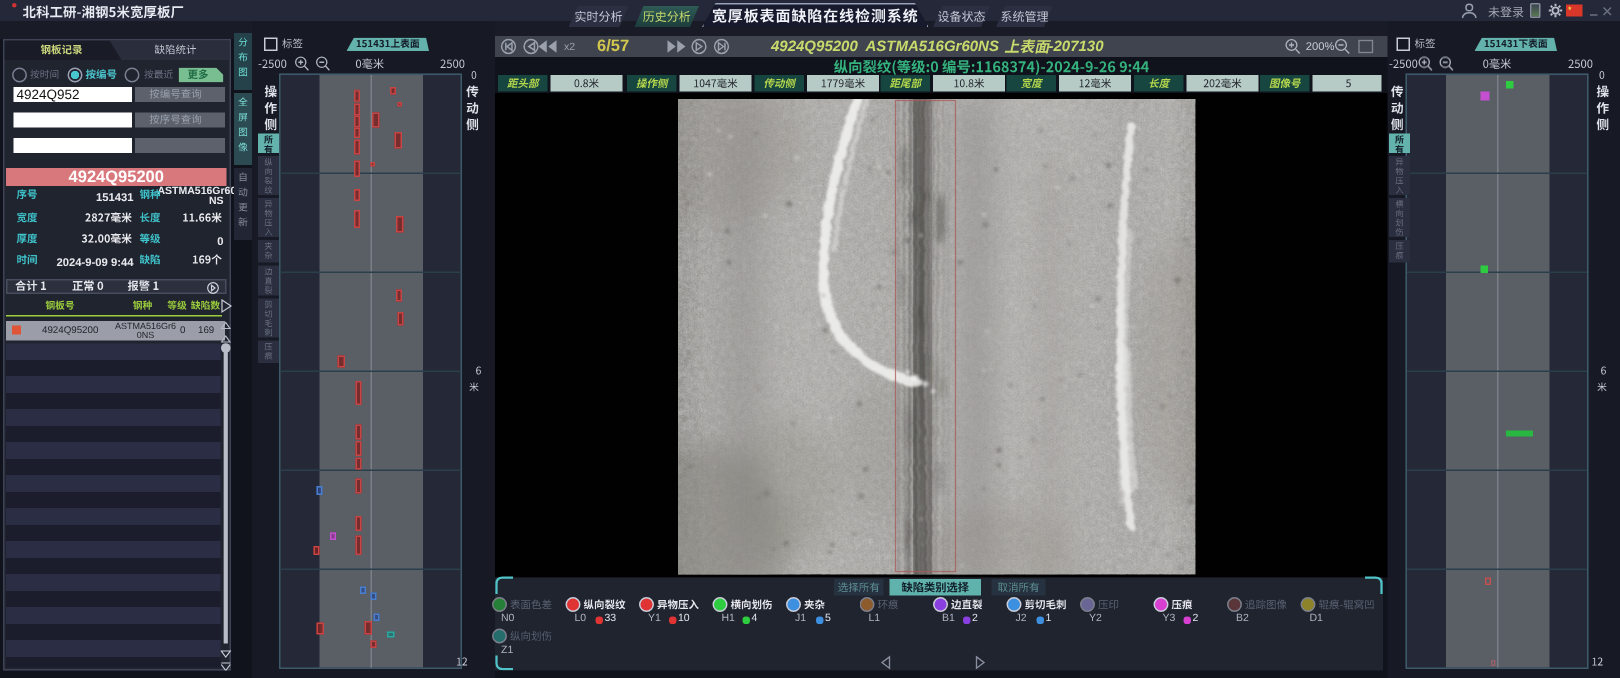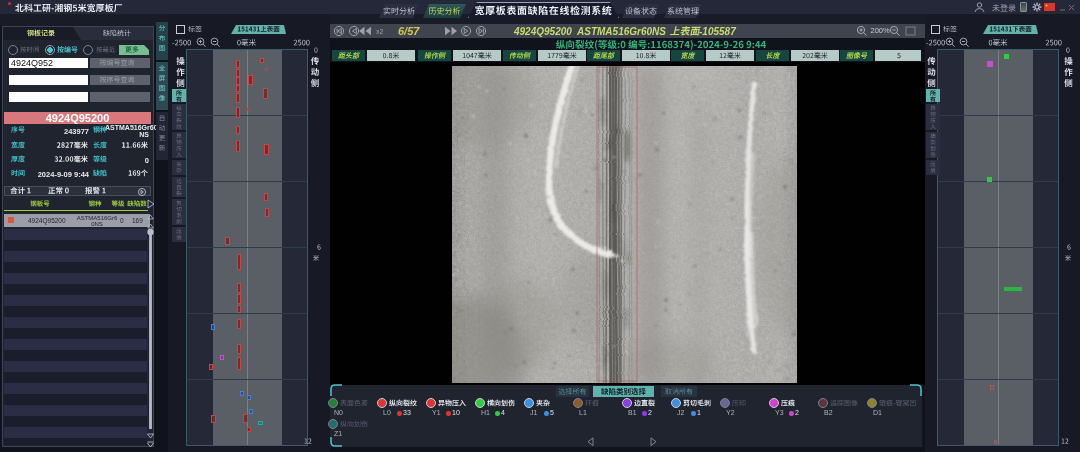--- a/index.html
+++ b/index.html
@@ -77,21 +77,21 @@
   <div class="abs radio sel" style="left:42px;"></div>
   <div class="abs radio" style="left:80px;"></div>
   <div class="abs" id="morebtn"></div>
   <input class="abs inp" style="top: 31px;" value="4924Q952">
   <div class="abs qbtn" style="top:31px;"></div>
   <input class="abs inp" style="top: 48px;">
   <div class="abs qbtn" style="top:48px;"></div>
   <input class="abs inp" style="top: 65px;">
   <div class="abs qbtn" style="top:65px;"></div>
   <div class="abs" id="redbanner">4924Q95200</div>
-  <div class="abs num" style="left:38px;top:100px;width:48px;">243977</div>
+  <div class="abs num" style="left:38px;top:100px;width:48px;">151431</div>
   <div class="abs num" style="left:102px;top:97px;width:44px;line-height:7px;font-size:7px;">ASTMA516Gr60<br>NS</div>
   <div class="abs num" style="left:98px;top:129px;width:48px;">0</div>
   <div class="abs num" style="left:28px;top:143px;width:58px;font-size:7.5px;">2024-9-09 9:44</div>
   <div class="abs" id="sumrow">
     <svg style="position:absolute;right:4px;top:0.5px;" width="8" height="8" viewBox="0 0 9 9">
         <circle cx="4.5" cy="4.5" r="4" fill="none" stroke="#cfd3de" stroke-width="0.9"></circle>
         <path d="M3.4 2.5 L6 4.5 L3.4 6.5 Z" fill="none" stroke="#cfd3de" stroke-width="0.9"></path>
       </svg>
   </div>
   <div class="abs" style="left:1px;top:183px;width:144px;height:1px;background:#9ccd3d;"></div>
@@ -152,23 +152,23 @@
  <path d="M31.5 1.8 L26 6 L31.5 10.2 Z M38 1.8 L32.5 6 L38 10.2 Z" fill="#9aa0ac"></path>
  <text x="43" y="8.5" fill="#9aa0ac" font-size="7" font-family="Liberation Sans">x2</text>
  <path d="M112 1.8 L117.5 6 L112 10.2 Z M118.5 1.8 L124 6 L118.5 10.2 Z" fill="#9aa0ac"></path>
  <g stroke="#9aa0ac" fill="none" stroke-width="1">
   <circle cx="133" cy="6" r="4.6"></circle>
       <path d="M131.2 3.5 L134.8 6 L131.2 8.5 Z"></path>
   <circle cx="148" cy="6" r="4.6"></circle>
       <path d="M146 3.5 L149.3 6 L146 8.5 Z M150.3 3.5 v5"></path>
  </g>
 </svg>
-<div class="abs" style="left:398px;top:25px;color:#d3c84e;font-size:11px;font-weight:bold;font-style:italic;">6/57</div>
+<div class="abs" style="left:398px;top:25px;color:#d3c84e;font-size:11px;font-weight:bold;">6/57</div>
 <div class="abs" style="left:514px;top:26px;color:#c9da6d;font-size:10px;font-weight:bold;font-style:italic;">4924Q95200&nbsp; ASTMA516Gr60NS</div>
-<div class="abs" style="left:699px;top:26px;color:#c9da6d;font-size:10px;font-weight:bold;font-style:italic;">-105587</div>
+<div class="abs" style="left:699px;top:26px;color:#c9da6d;font-size:10px;font-weight:bold;font-style:italic;">-207130</div>
 <svg class="abs" style="left:856px;top:25px;" width="62" height="12" viewBox="0 0 62 12">
  <g stroke="#aeb3c0" fill="none" stroke-width="0.9">
   <circle cx="5" cy="5" r="3.6"></circle>
       <path d="M7.8 7.8 L10.5 10.7 M3.3 5 h3.4 M5 3.3 v3.4"></path>
   <circle cx="38" cy="5" r="3.6"></circle>
       <path d="M40.8 7.8 L43.5 10.7 M36.3 5 h3.4"></path>
   <rect x="50" y="2" width="9" height="8" opacity="0.6"></rect>
  </g>
  <text x="14.5" y="8" fill="#c6cad6" font-size="7.5" font-family="Liberation Sans">200%</text>
 </svg>

